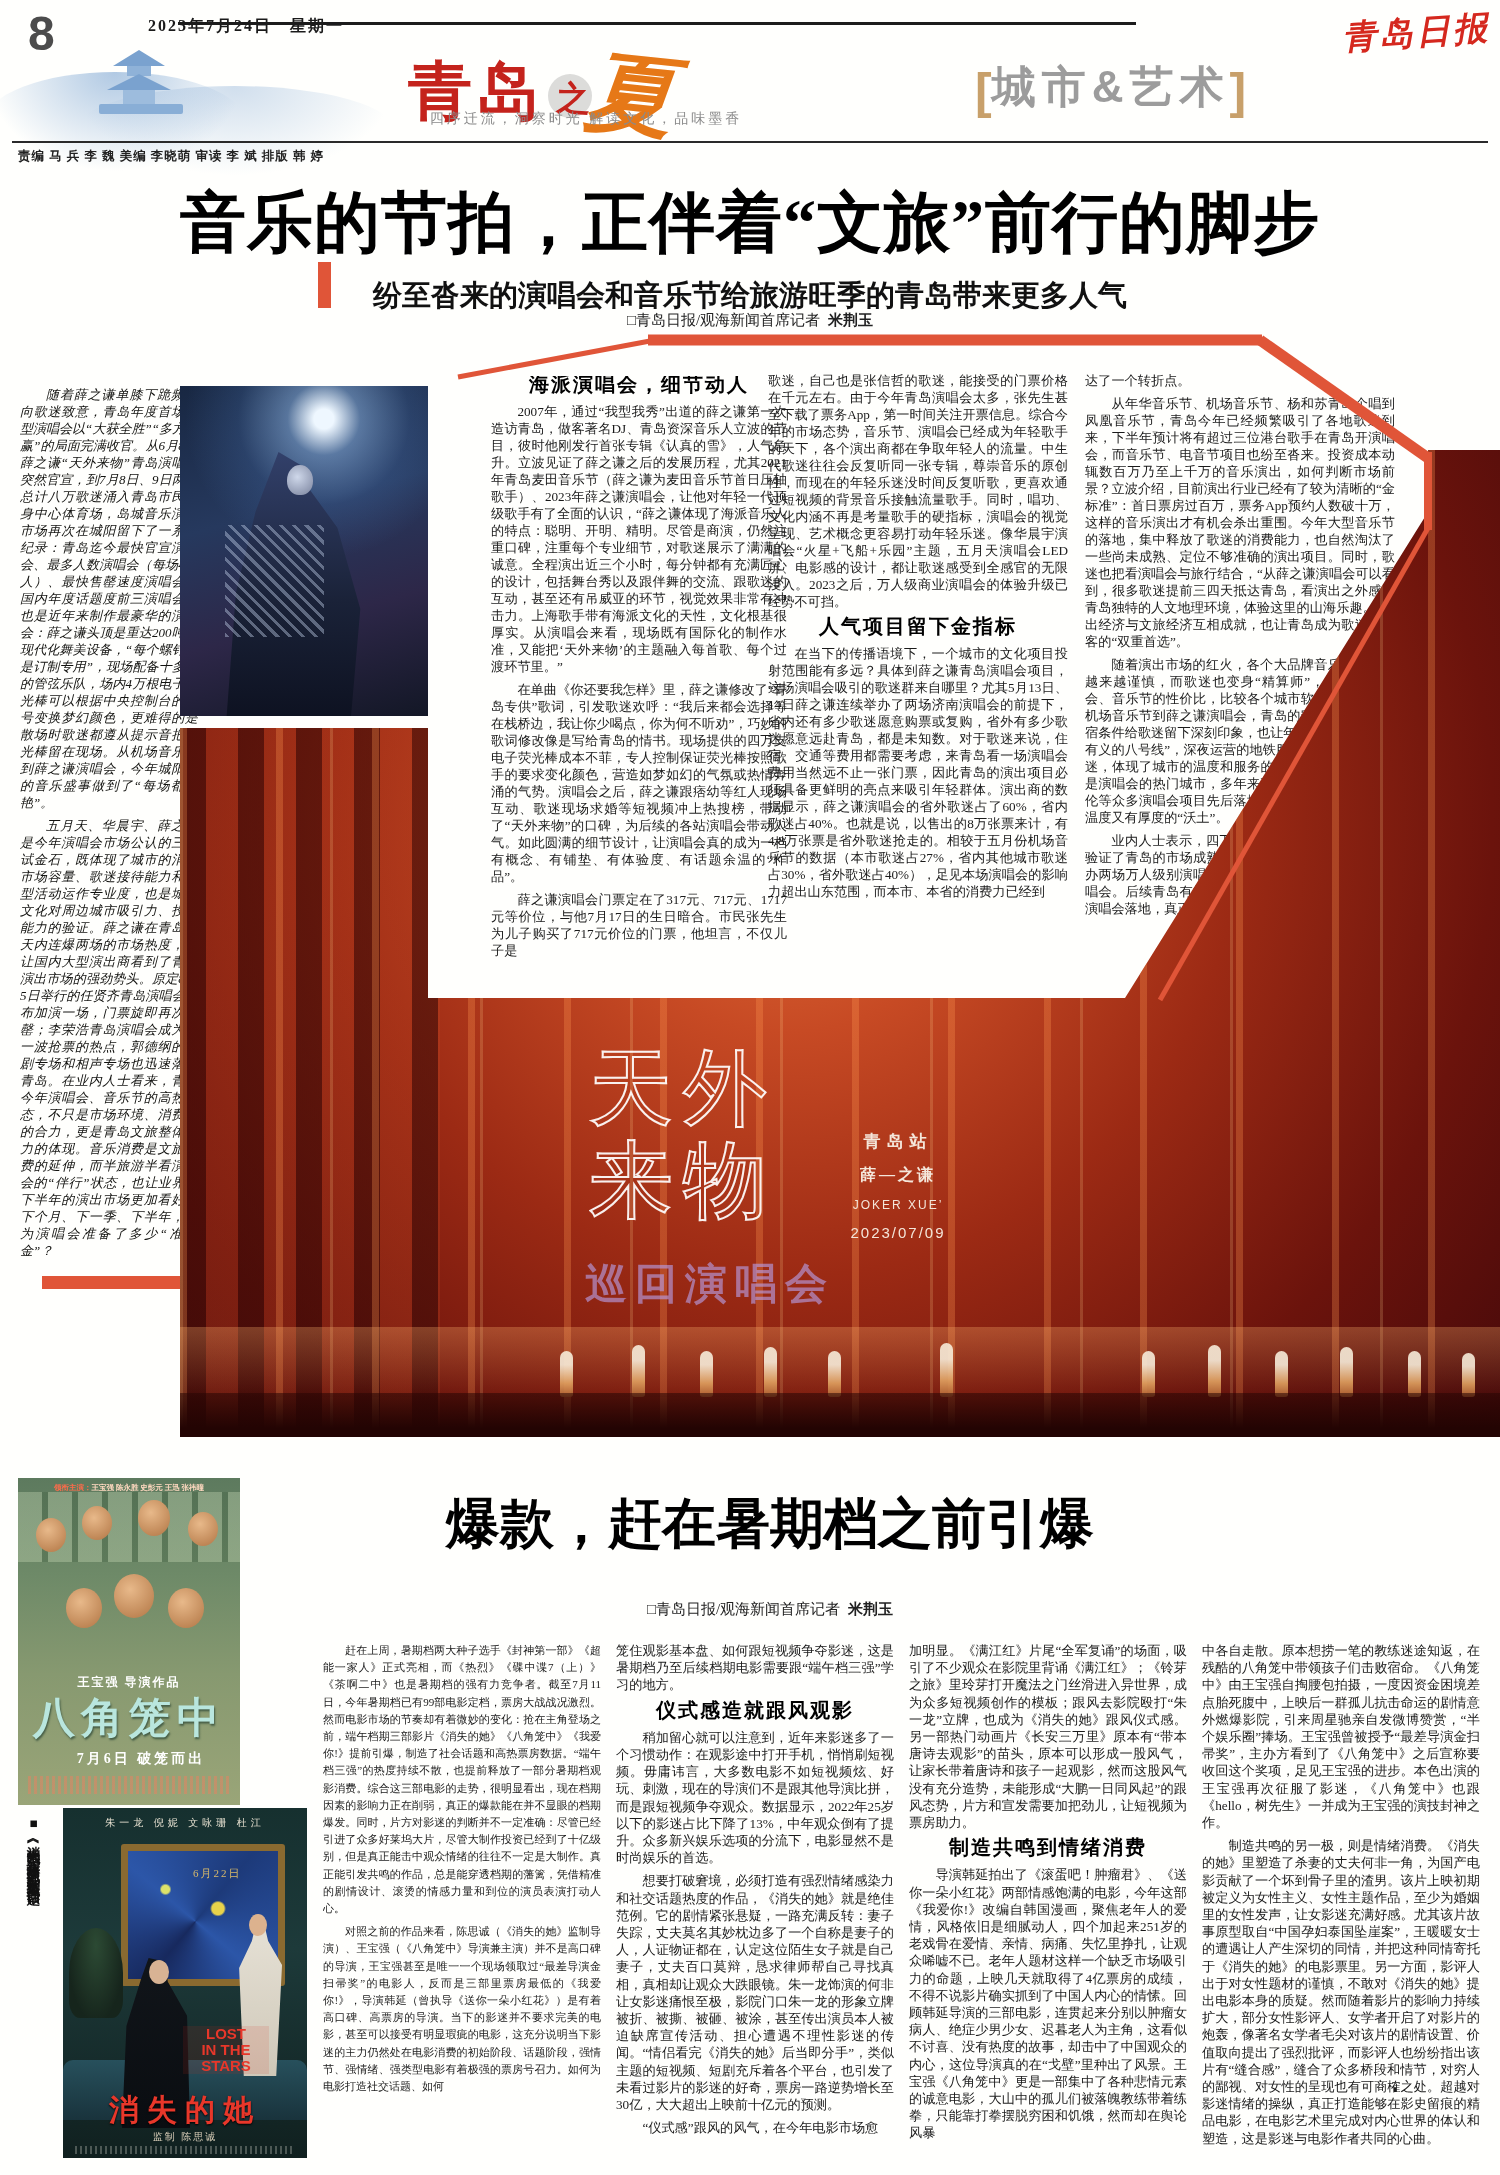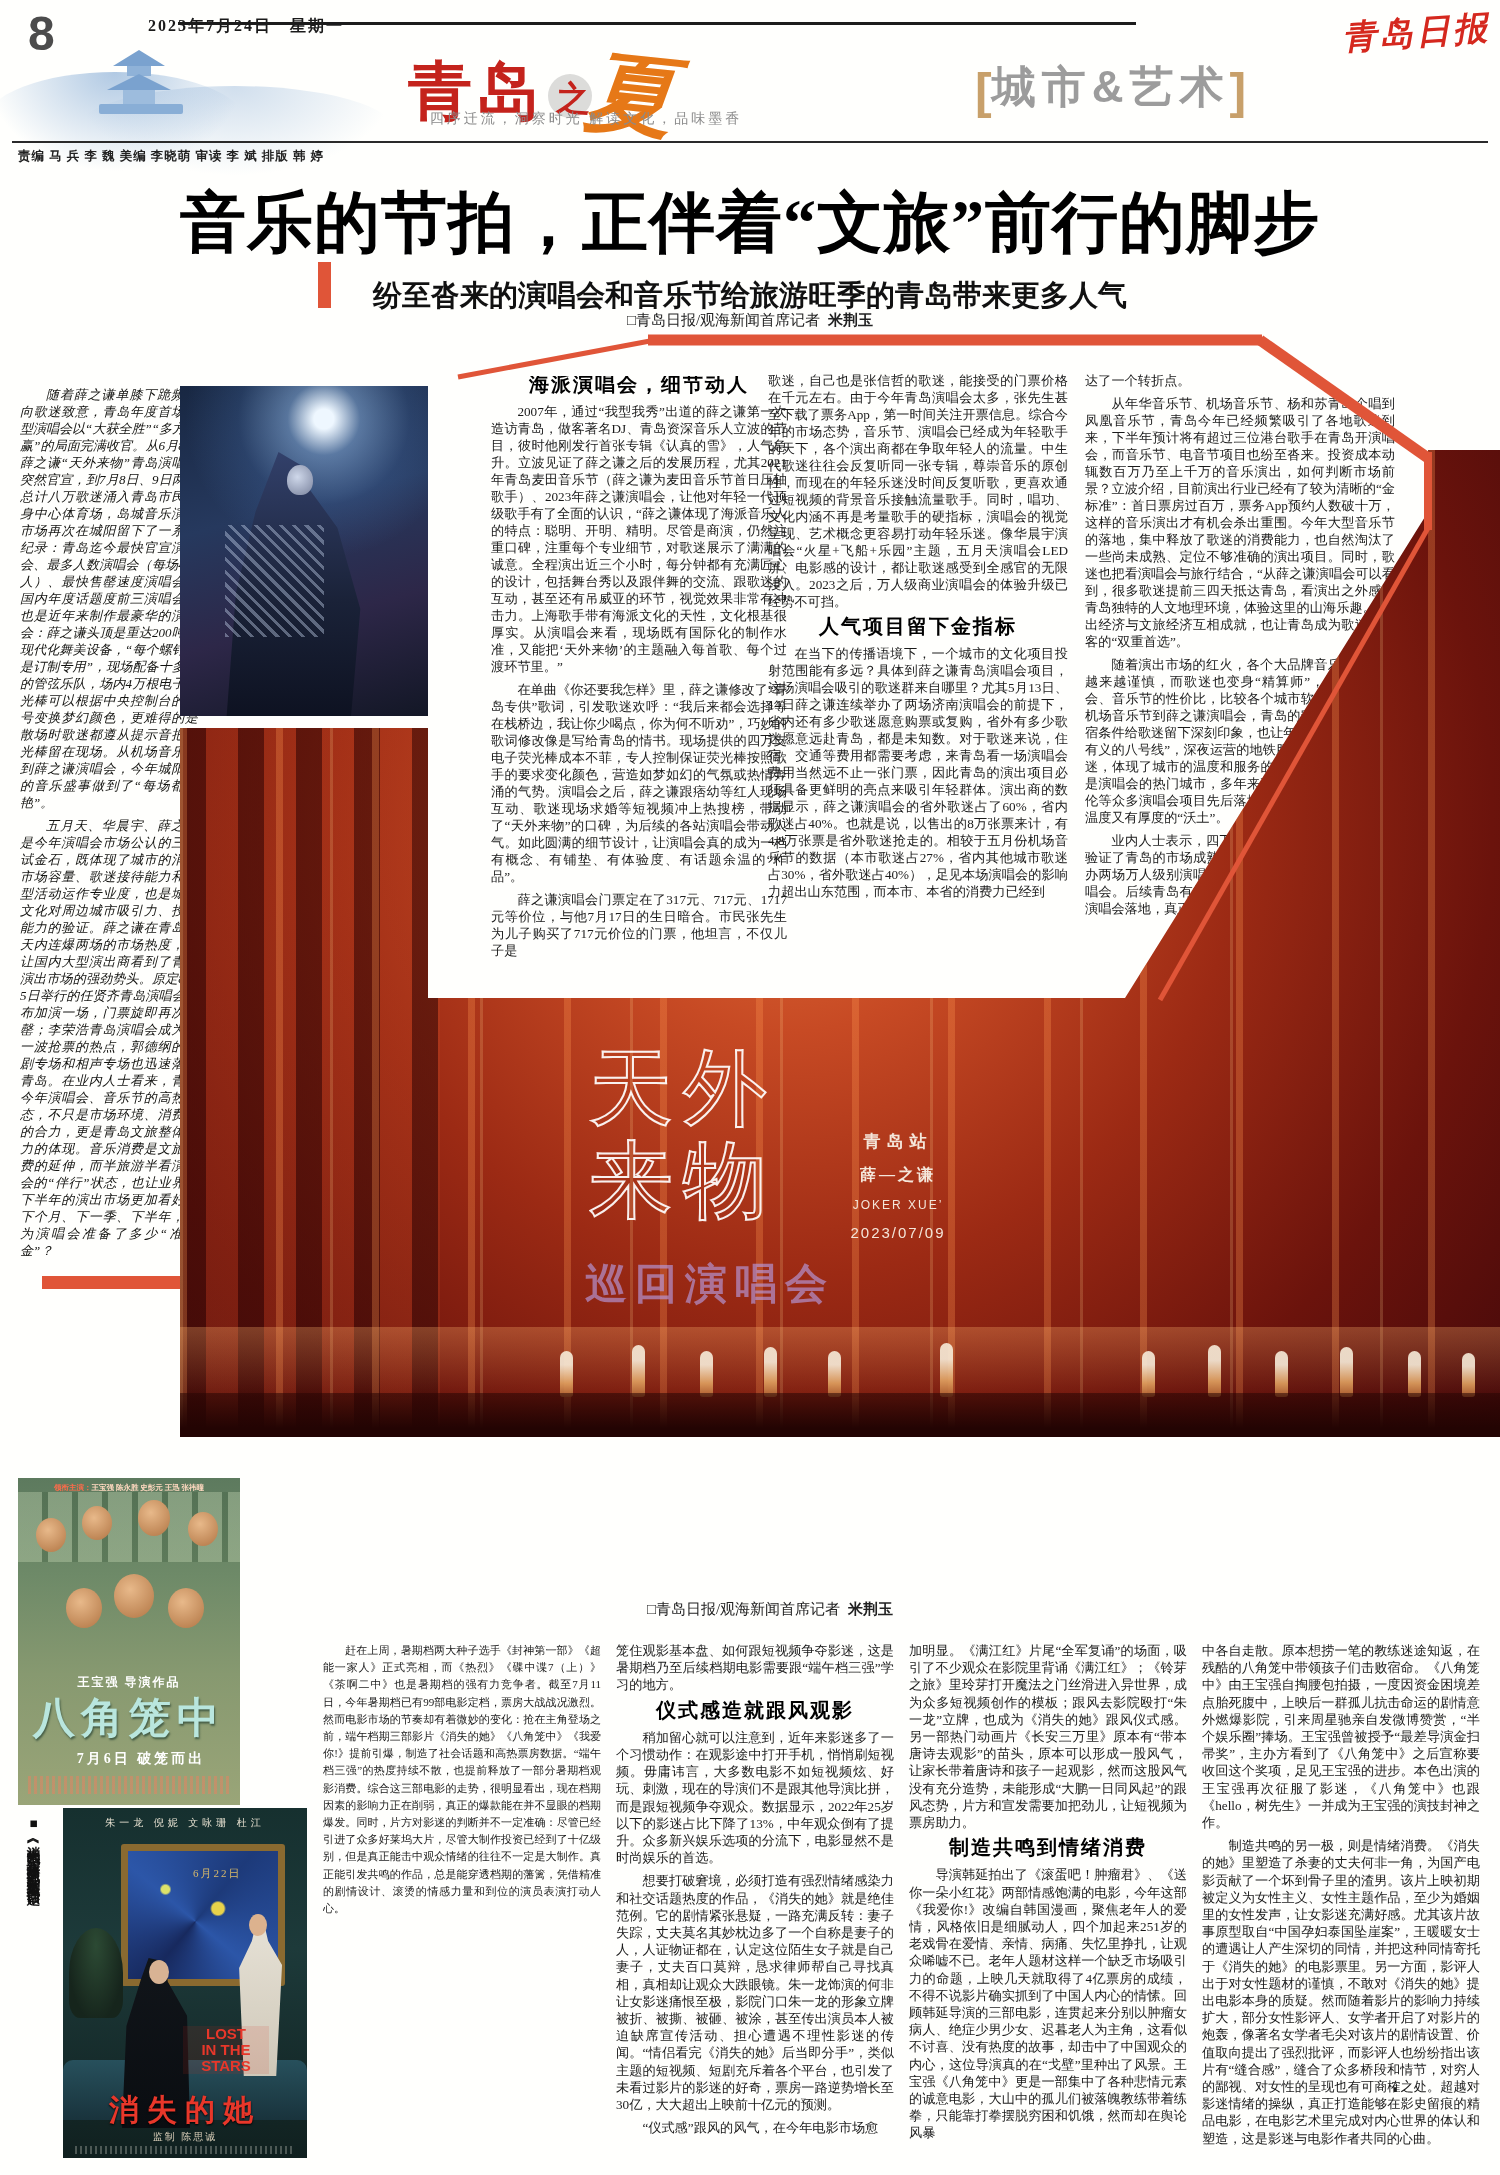--- a/index.html
+++ b/index.html
@@ -256,26 +256,28 @@
   </div>
 
   <svg class="abs accent-svg" viewBox="0 0 1500 2175" xmlns="http://www.w3.org/2000/svg">
     <polyline points="458,377 650,341" fill="none" stroke="#e05538" stroke-width="5"></polyline>
     <polyline points="648,340 1262,340" fill="none" stroke="#e05538" stroke-width="11"></polyline>
     <polyline points="1260,340 1428,458" fill="none" stroke="#e05538" stroke-width="11"></polyline>
     <polyline points="1428,452 1428,530" fill="none" stroke="#e05538" stroke-width="8"></polyline>
     <polyline points="1428,528 1160,1000" fill="none" stroke="#e05538" stroke-width="5"></polyline>
   </svg>
 
+  <div class="abs a2-headline">爆款，赶在暑期档之前引爆</div>
   <div class="abs a2-byline">
     <span>□青岛日报/观海新闻首席记者</span><b>米荆玉</b>
   </div>
 
   <div class="abs col b1">
     <p class="ind">赶在上周，暑期档两大种子选手《封神第一部》《超能一家人》正式亮相，而《热烈》《碟中谍7（上）》《茶啊二中》也是暑期档的强有力竞争者。截至7月11日，今年暑期档已有99部电影定档，票房大战战况激烈。然而电影市场的节奏却有着微妙的变化：抢在主角登场之前，端午档期三部影片《消失的她》《八角笼中》《我爱你!》提前引爆，制造了社会话题和高热票房数据。“端午档三强”的热度持续不散，也提前释放了一部分暑期档观影消费。综合这三部电影的走势，很明显看出，现在档期因素的影响力正在削弱，真正的爆款能在并不显眼的档期爆发。同时，片方对影迷的判断并不一定准确：尽管已经引进了众多好莱坞大片，尽管大制作投资已经到了十亿级别，但是真正能击中观众情绪的往往不一定是大制作。真正能引发共鸣的作品，总是能穿透档期的藩篱，凭借精准的剧情设计、滚烫的情感力量和到位的演员表演打动人心。</p>
+    <p class="ind">对照之前的作品来看，陈思诚（《消失的她》监制导演）、王宝强（《八角笼中》导演兼主演）并不是高口碑的导演，王宝强甚至是唯一一个现场领取过“最差导演金扫帚奖”的电影人，反而是三部里票房最低的《我爱你!》，导演韩延（曾执导《送你一朵小红花》）是有着高口碑、高票房的导演。当下的影迷并不要求完美的电影，甚至可以接受有明显瑕疵的电影，这充分说明当下影迷的主力仍然处在电影消费的初始阶段、话题阶段，强情节、强情绪、强类型电影有着极强的票房号召力。如何为电影打造社交话题、如何</p>
   </div>
   <div class="abs col b2">
     <p>笼住观影基本盘、如何跟短视频争夺影迷，这是暑期档乃至后续档期电影需要跟“端午档三强”学习的地方。</p>
     <h3 class="sec-title2">仪式感造就跟风观影</h3>
     <p class="ind">稍加留心就可以注意到，近年来影迷多了一个习惯动作：在观影途中打开手机，悄悄刷短视频。毋庸讳言，大多数电影不如短视频炫、好玩、刺激，现在的导演们不是跟其他导演比拼，而是跟短视频争夺观众。数据显示，2022年25岁以下的影迷占比下降了13%，中年观众倒有了提升。众多新兴娱乐选项的分流下，电影显然不是时尚娱乐的首选。</p>
     <p class="ind">想要打破窘境，必须打造有强烈情绪感染力和社交话题热度的作品，《消失的她》就是绝佳范例。它的剧情紧张悬疑，一路充满反转：妻子失踪，丈夫莫名其妙枕边多了一个自称是妻子的人，人证物证都在，认定这位陌生女子就是自己妻子，丈夫百口莫辩，恳求律师帮自己寻找真相，真相却让观众大跌眼镜。朱一龙饰演的何非让女影迷痛恨至极，影院门口朱一龙的形象立牌被折、被撕、被砸、被涂，甚至传出演员本人被迫缺席宣传活动、担心遭遇不理性影迷的传闻。“情侣看完《消失的她》后当即分手”，类似主题的短视频、短剧充斥着各个平台，也引发了未看过影片的影迷的好奇，票房一路逆势增长至30亿，大大超出上映前十亿元的预测。</p>
     <p class="ind">“仪式感”跟风的风气，在今年电影市场愈</p>
   </div>
   <div class="abs col b3">
     <p>加明显。《满江红》片尾“全军复诵”的场面，吸引了不少观众在影院里背诵《满江红》；《铃芽之旅》里玲芽打开魔法之门丝滑进入异世界，成为众多短视频创作的模板；跟风去影院殴打“朱一龙”立牌，也成为《消失的她》跟风仪式感。另一部热门动画片《长安三万里》原本有“带本唐诗去观影”的苗头，原本可以形成一股风气，让家长带着唐诗和孩子一起观影，然而这股风气没有充分造势，未能形成“大鹏一日同风起”的跟风态势，片方和宣发需要加把劲儿，让短视频为票房助力。</p>

